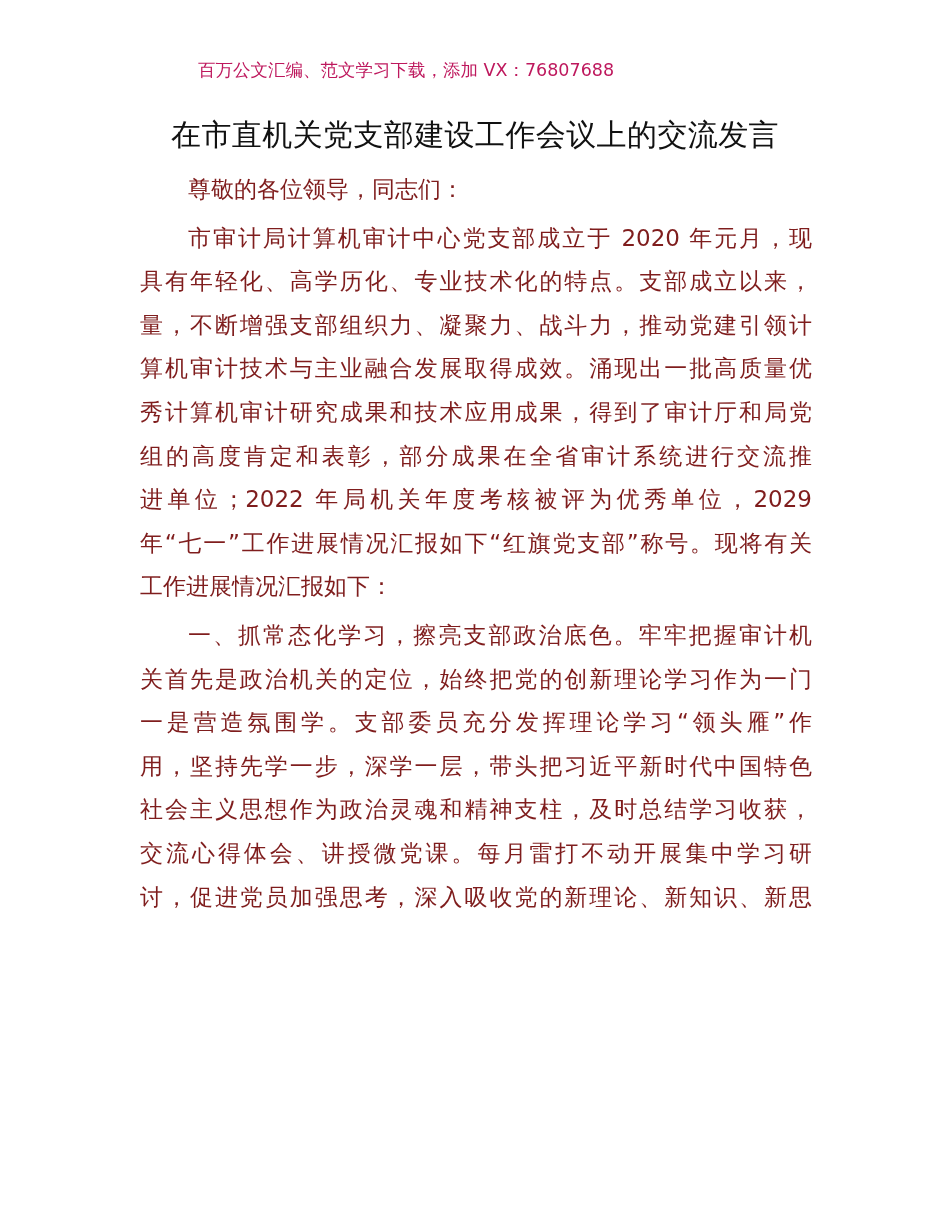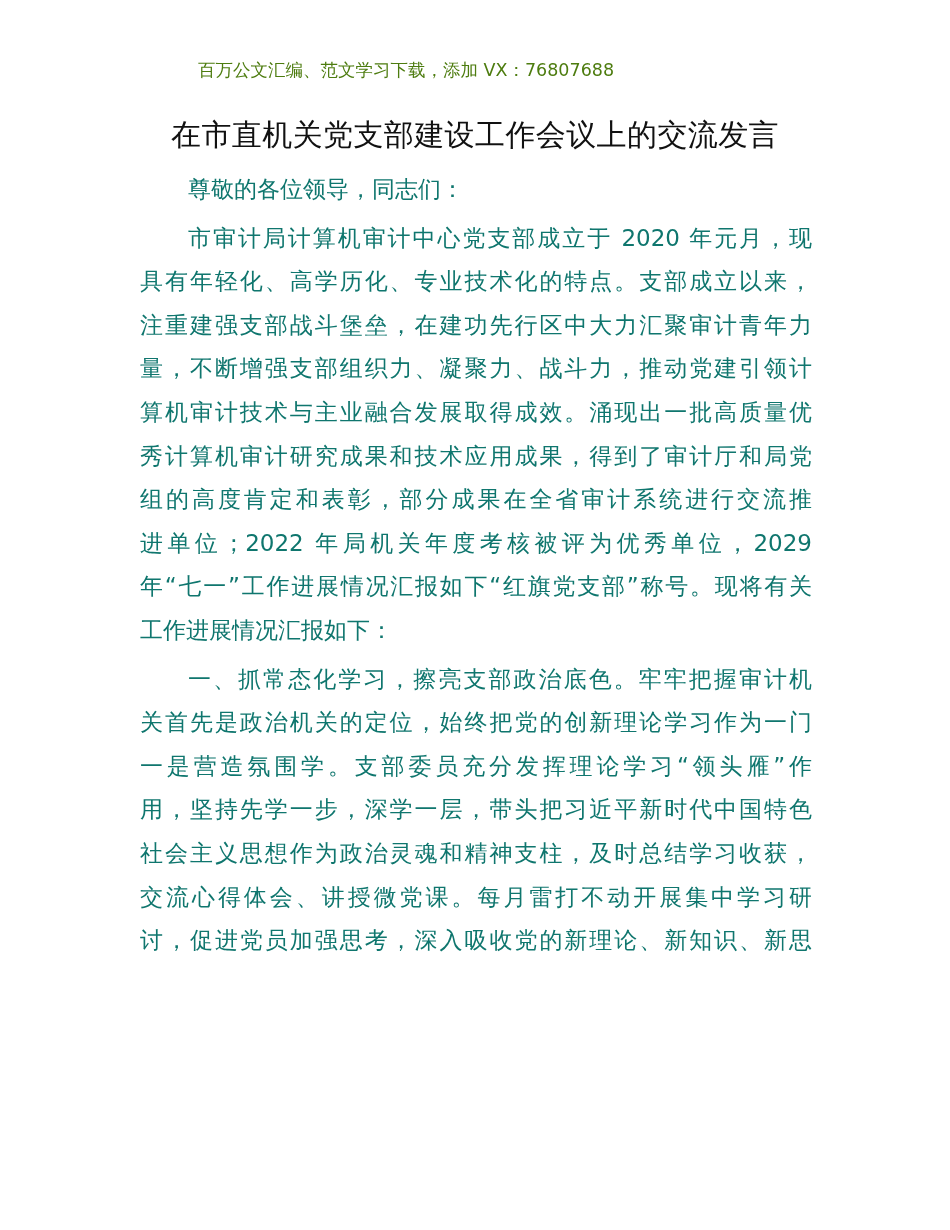--- a/index.html
+++ b/index.html
@@ -24,21 +24,21 @@
       background: #ffffff;
     }
     .header-banner {
       position: absolute;
       left: 0;
       width: 812px;
       top: 56px;
       text-align: center;
       font-size: 17.5px;
       line-height: 28px;
-      color: #4d7c0f;
+      color: #be185d;
       letter-spacing: 0px;
     }
     .doc-title {
       position: absolute;
       left: 0;
       width: 950px;
       top: 113px;
       text-align: center;
       font-size: 30px;
       line-height: 44px;
@@ -51,21 +51,21 @@
       width: 672px;
       top: 168px;
     }
     .line {
       height: 43.6px;
       line-height: 43.6px;
       font-size: 23px;
       white-space: nowrap;
       text-align: justify;
       text-align-last: justify;
-      color: #0f766e;
+      color: #7f1d1d;
     }
     .line.indent {
       padding-left: 48px;
     }
     .line.short {
       text-align-last: left;
     }
     .para-gap {
       height: 5px;
     }
@@ -81,21 +81,20 @@
 
   <div class="body-text">
 
     <div class="line indent short">尊敬的各位领导，同志们：</div>
 
     <div class="para-gap"></div>
 
     <div>
       <div class="line indent">市审计局计算机审计中心党支部成立于 2020 年元月，现</div>
       <div class="line">具有年轻化、高学历化、专业技术化的特点。支部成立以来，</div>
-      <div class="line">注重建强支部战斗堡垒，在建功先行区中大力汇聚审计青年力</div>
       <div class="line">量，不断增强支部组织力、凝聚力、战斗力，推动党建引领计</div>
       <div class="line">算机审计技术与主业融合发展取得成效。涌现出一批高质量优</div>
       <div class="line">秀计算机审计研究成果和技术应用成果，得到了审计厅和局党</div>
       <div class="line">组的高度肯定和表彰，部分成果在全省审计系统进行交流推</div>
       <div class="line">进单位；2022 年局机关年度考核被评为优秀单位，2029</div>
       <div class="line">年“七一”工作进展情况汇报如下“红旗党支部”称号。现将有关</div>
       <div class="line short">工作进展情况汇报如下：</div>
     </div>
 
     <div class="para-gap"></div>

